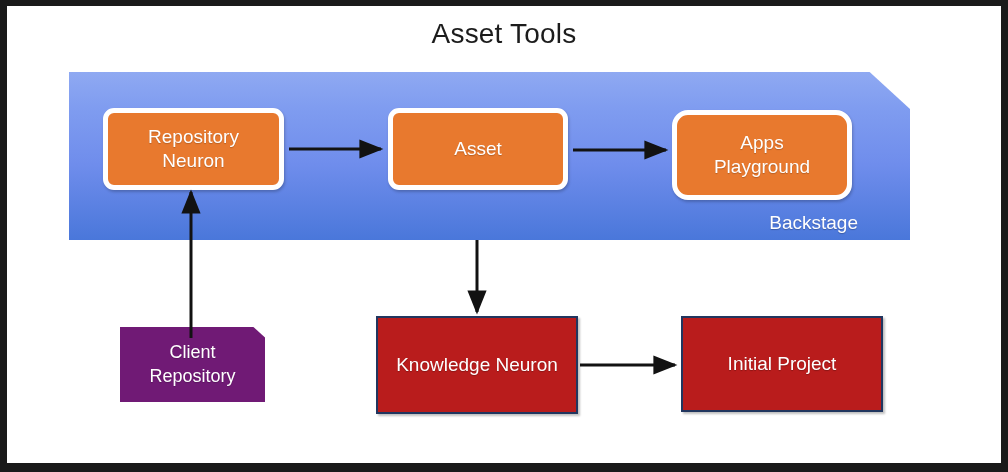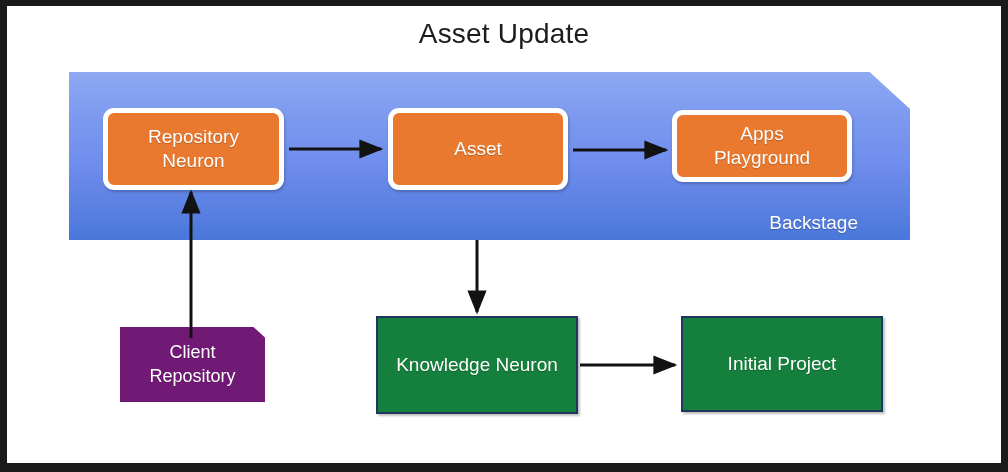--- a/index.html
+++ b/index.html
@@ -78,21 +78,21 @@
     text-align: center;
     color: #ffffff;
     font-size: 19px;
     line-height: 1.25;
     font-family: "Liberation Sans", sans-serif;
     text-shadow: 0 1px 1px rgba(0,0,0,0.22);
     box-shadow: 1px 2px 3px rgba(0,0,0,0.22);
   }
   .ob-repository { left: 103px; top: 108px; width: 181px; height: 82px; }
   .ob-tools      { left: 388px; top: 108px; width: 180px; height: 82px; }
-  .ob-apps       { left: 672px; top: 110px; width: 180px; height: 72px; }
+  .ob-apps       { left: 672px; top: 110px; width: 180px; height: 90px; border-radius: 16px; }
 
   
   .client-box {
     position: absolute;
     left: 120px;
     top: 327px;
     width: 145px;
     height: 75px;
     background: #701a75;
     -webkit-clip-path: polygon(0 0, 92% 0, 100% 14%, 100% 100%, 0 100%);
@@ -104,21 +104,21 @@
     color: #ffffff;
     font-size: 18px;
     line-height: 1.3;
     font-family: "Liberation Sans", sans-serif;
     text-shadow: 0 1px 1px rgba(0,0,0,0.2);
   }
 
   
   .navy-box {
     position: absolute;
-    background: #15803d;
+    background: #b91c1c;
     border: 2px solid #21365f;
     box-sizing: border-box;
     display: flex;
     align-items: center;
     justify-content: center;
     text-align: left;
     color: #ffffff;
     font-size: 19px;
     line-height: 1.25;
     font-family: "Liberation Sans", sans-serif;
@@ -141,21 +141,21 @@
 </head>
 <body>
 
 <div id="canvas">
 
   <div class="frame-edge frame-top"></div>
   <div class="frame-edge frame-bottom"></div>
   <div class="frame-edge frame-left"></div>
   <div class="frame-edge frame-right"></div>
 
-  <div class="diagram-title">Asset Update</div>
+  <div class="diagram-title">Asset Tools</div>
 
   <div class="backstage">
     <span class="backstage-label">Backstage</span>
   </div>
 
   <div class="orange-box ob-repository">
     <span>
       <span>Repository</span><br>
       <span>Neuron</span>
     </span>

